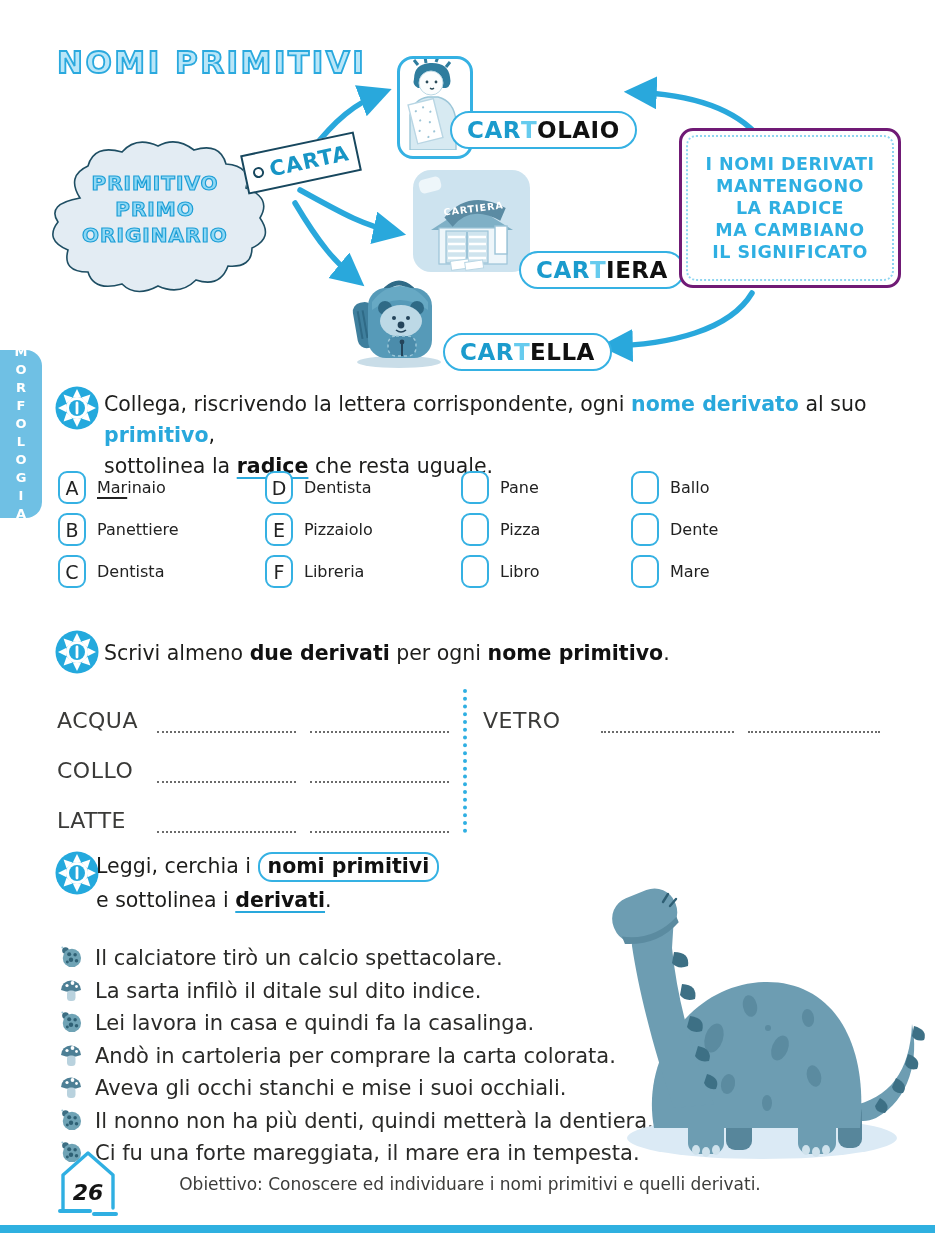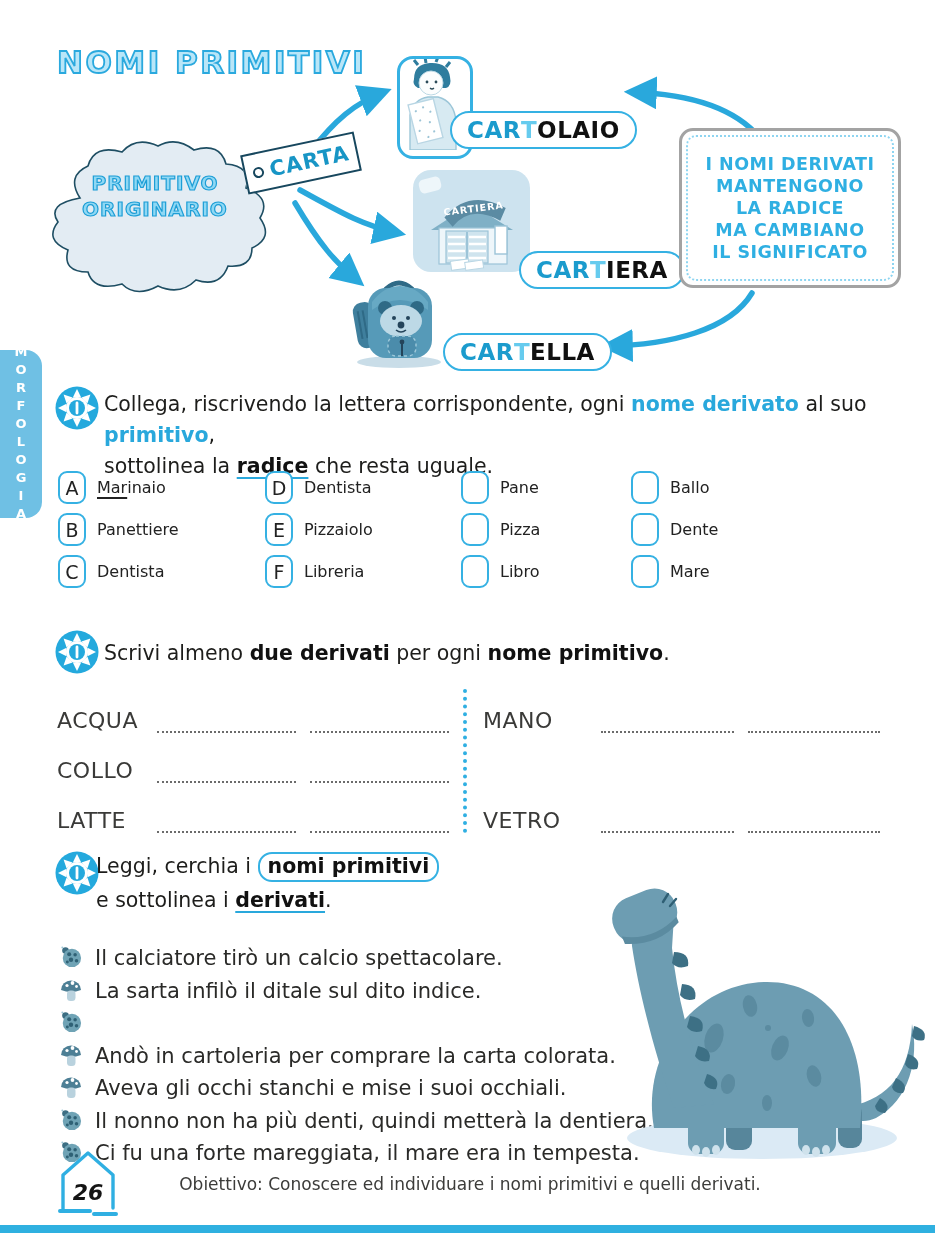--- a/index.html
+++ b/index.html
@@ -63,21 +63,21 @@
   .pill .root{color:#1b9bcd;}
   .pill .root2{color:#66cbee;}
   .pill .suffix{color:#101010;}
   .pill-cartolaio{left:450px;top:111px;}
   .pill-cartiera{left:519px;top:251px;}
   .pill-cartella{left:443px;top:333px;}
 
   
   .info-box{
     left:679px;top:128px;width:222px;height:160px;background:#fff;
-    border:3px solid #a3a3a3;border-radius:14px;box-sizing:border-box;
+    border:3px solid #701a75;border-radius:14px;box-sizing:border-box;
   }
   .info-box:before{
     content:"";position:absolute;left:4px;top:4px;right:4px;bottom:4px;
     border:2px dotted #8ed5f1;border-radius:10px;pointer-events:none;
   }
   .info-box .lines{
     position:relative;width:100%;height:100%;display:flex;flex-direction:column;
     align-items:center;justify-content:center;gap:2px;
     font-weight:bold;font-size:17.5px;color:#2fafe2;letter-spacing:.5px;
   }
@@ -196,20 +196,21 @@
     <path d="M752 293 C 730 330 670 345 608 346" marker-end="url(#arrh)"></path>
   </g>
 </svg>
 
 <div class="abs cloud-wrap">
   <svg width="238" height="162" viewBox="0 0 238 162">
     <path d="M44 62 Q30 40 52 30 Q58 8 86 16 Q100 0 122 10 Q140 0 158 14 Q184 6 190 28 Q216 30 210 52 Q236 62 224 82 Q238 102 216 112 Q216 132 192 130 Q184 152 160 144 Q144 160 122 150 Q100 162 86 148 Q58 156 52 136 Q26 136 32 114 Q8 104 22 86 Q10 68 44 62 Z" fill="#e3ecf3" stroke="#1e4e63" stroke-width="1.6"></path>
   </svg>
   <div class="cloud-text">
     <div>PRIMITIVO</div>
+    <div>PRIMO</div>
     <div>ORIGINARIO</div>
   </div>
 </div>
 
 <div class="abs tag-carta">
   <span class="hole"></span>
   <span class="txt">CARTA</span>
 </div>
 
 <div class="abs boy-card">
@@ -398,25 +399,20 @@
     </div>
     <div class="fill-row">
       <span class="fill-label">LATTE</span>
       <span class="blank"></span>
       <span class="blank"></span>
     </div>
   </div>
   <div class="v-divider"></div>
   <div class="fill-col">
     <div class="fill-row">
-      <span class="fill-label wide">MANO</span>
-      <span class="blank"></span>
-      <span class="blank"></span>
-    </div>
-    <div class="fill-row">
       <span class="fill-label wide">VETRO</span>
       <span class="blank"></span>
       <span class="blank"></span>
     </div>
   </div>
 </div>
 
 <svg class="abs ex-icon" style="left:55px;top:851px" viewBox="0 0 44 44">
     <use href="#sun-sym"></use>
   </svg>
@@ -435,20 +431,21 @@
   <div class="sentence-row">
     <svg width="22" height="26" viewBox="0 0 22 26">
         <use href="#mushroom-sym"></use>
       </svg>
     <span class="sentence-text">La sarta infilò il ditale sul dito indice.</span>
   </div>
   <div class="sentence-row">
     <svg width="22" height="26" viewBox="0 0 24 26">
         <use href="#ladybug-sym"></use>
       </svg>
+    <span class="sentence-text">Lei lavora in casa e quindi fa la casalinga.</span>
   </div>
   <div class="sentence-row">
     <svg width="22" height="26" viewBox="0 0 22 26">
         <use href="#mushroom-sym"></use>
       </svg>
     <span class="sentence-text">Andò in cartoleria per comprare la carta colorata.</span>
   </div>
   <div class="sentence-row">
     <svg width="22" height="26" viewBox="0 0 22 26">
         <use href="#mushroom-sym"></use>

